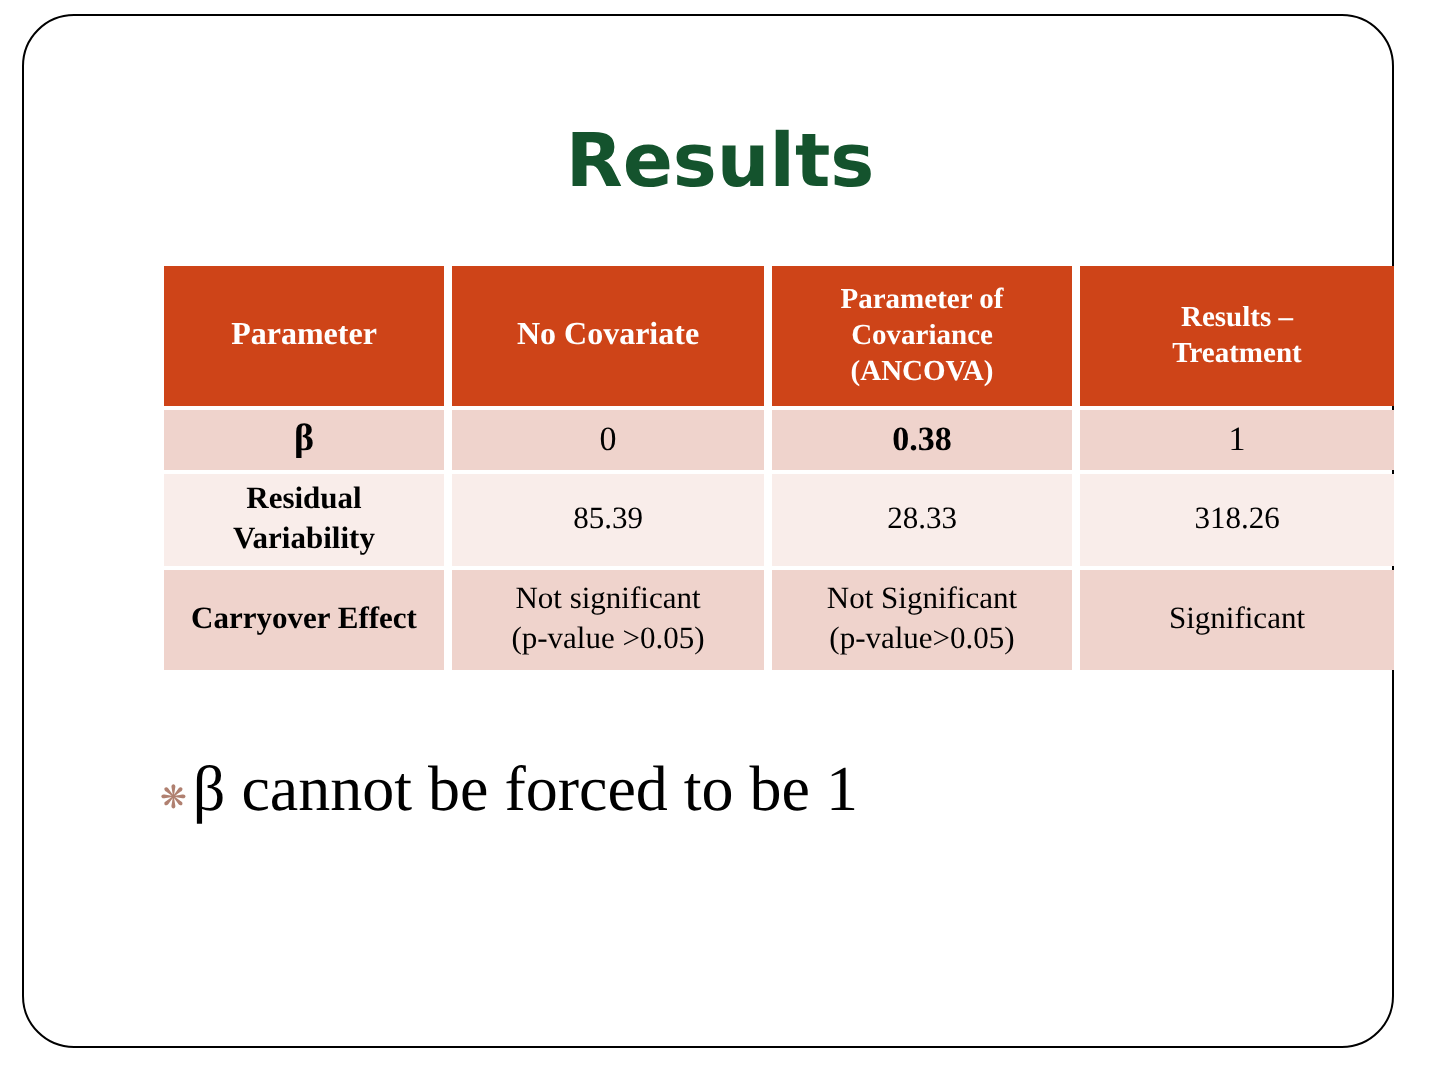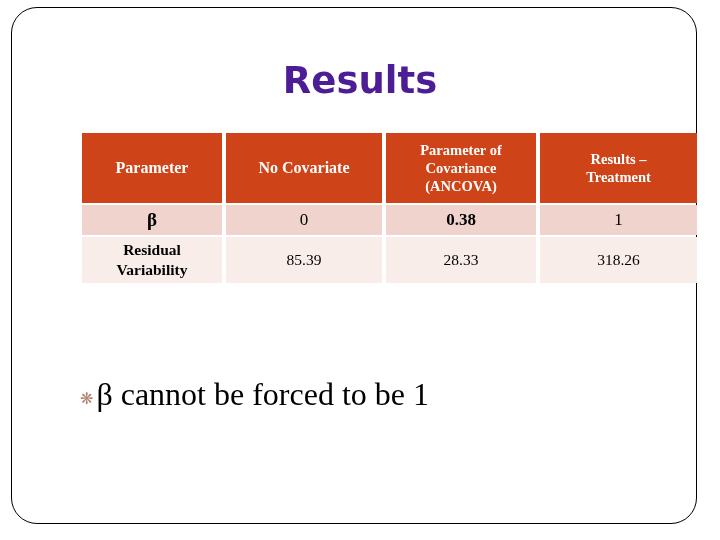--- a/index.html
+++ b/index.html
@@ -37,21 +37,21 @@
 
   #title {
     position: absolute;
     left: 0;
     top: 59px;
     width: 720px;
     text-align: center;
     font-family: "DejaVu Sans", "Liberation Sans", sans-serif;
     font-size: 37px;
     font-weight: 600;
-    color: #4c1d95;
+    color: #14532d;
     letter-spacing: 0px;
   }
 
   
   #results-table {
     position: absolute;
     left: 78px;
     top: 131px;
     width: 615px;
     border-collapse: separate;
@@ -185,20 +185,32 @@
       <tr class="row-light row-residual">
         <td class="label-cell">
           <span class="cell-line">Residual</span>
           <span class="cell-line">Variability</span>
         </td>
         <td>85.39</td>
         <td>28.33</td>
         <td>318.26</td>
       </tr>
 
+      <tr class="row-dark row-carryover">
+        <td class="label-cell">Carryover Effect</td>
+        <td>
+          <span class="cell-line">Not significant</span>
+          <span class="cell-line">(p-value &gt;0.05)</span>
+        </td>
+        <td>
+          <span class="cell-line">Not Significant</span>
+          <span class="cell-line">(p-value&gt;0.05)</span>
+        </td>
+        <td>Significant</td>
+      </tr>
     </tbody>
   </table>
 
   <div id="bullet-line">
     <span id="bullet-glyph">❋</span>
     <span id="bullet-text">β cannot be forced to be 1</span>
   </div>
 
 </div>
 

